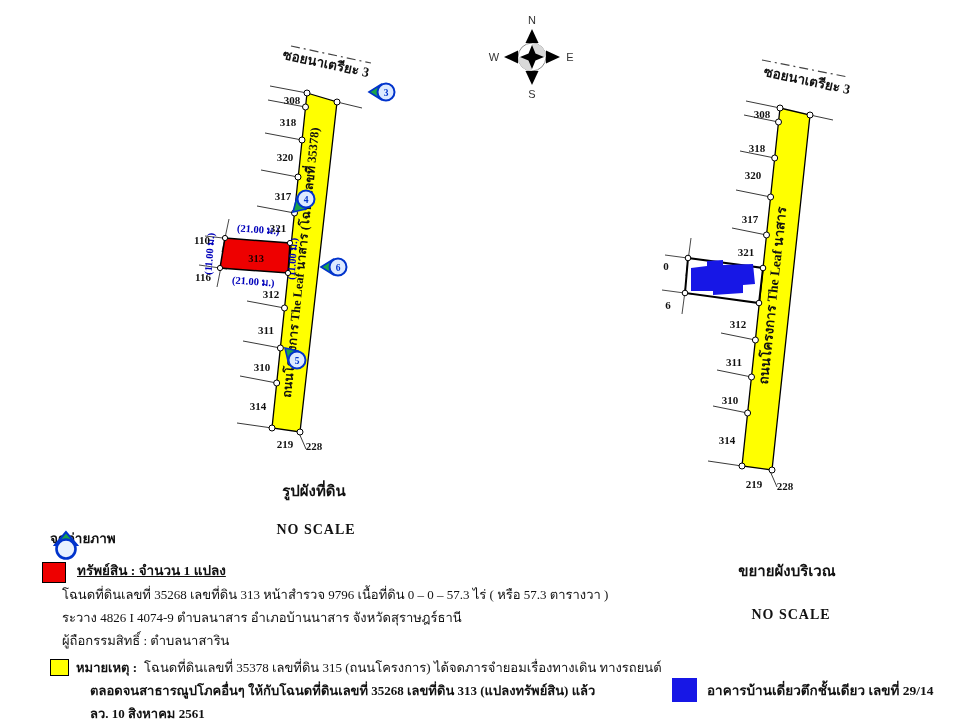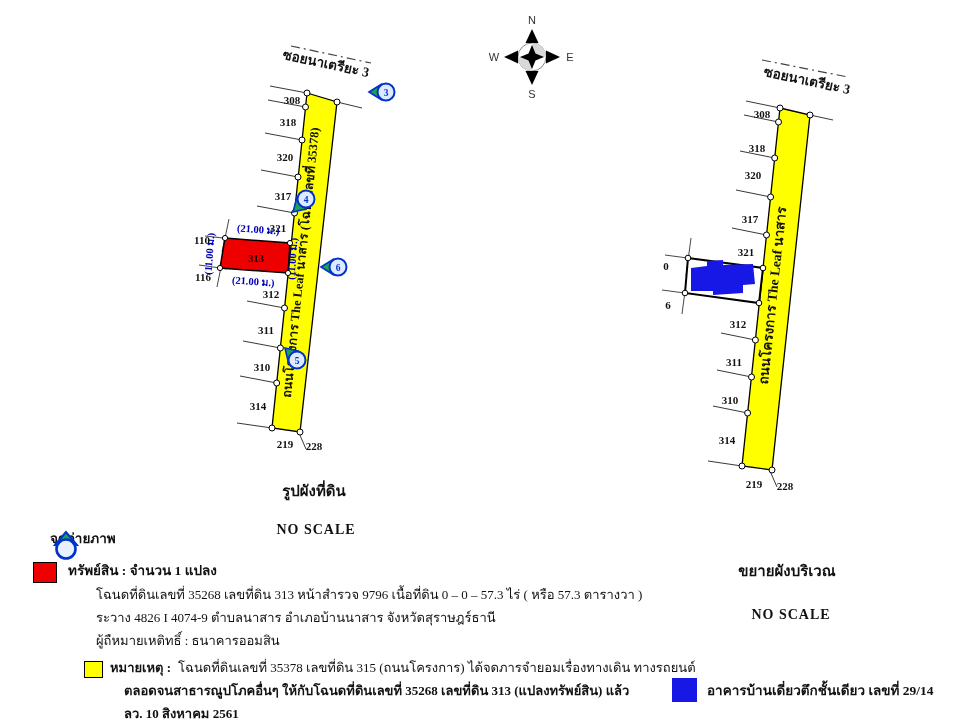--- a/index.html
+++ b/index.html
@@ -15,21 +15,21 @@
   .soilabel{font-size:13.5px;font-weight:bold;fill:#111;}
   .caption{font-size:15px;font-weight:bold;fill:#111;}
   .noscale{font-size:14px;font-weight:bold;letter-spacing:1px;fill:#111;}
   .camnum{font-size:9.5px;font-weight:bold;fill:#0033cc;}
   .compassletter{font-size:11px;fill:#333;font-family:"Liberation Sans","DejaVu Sans",sans-serif;}
   .plotnum{font-size:10.5px;font-weight:bold;fill:#1a0000;}
 
   .legend-row{position:absolute;display:flex;align-items:flex-start;}
   .legend-text{font-size:13.5px;font-weight:bold;line-height:18px;}
   .swatch{border:1px solid #000;flex:0 0 auto;}
-  .para{position:absolute;font-size:13px;line-height:23px;width:640px;margin-left:34px;}
+  .para{position:absolute;font-size:13px;line-height:23px;width:640px;}
   .note-lines{margin-left:40px;font-weight:bold;}
 </style>
 </head>
 <body>
 
 <div class="page">
 
 <svg width="960" height="720" viewBox="0 0 960 720">
 
   <g>
@@ -212,32 +212,32 @@
 </svg>
 
 <div class="legend-row" style="left:50px;top:530px;align-items:center;gap:9px;">
   <svg width="32" height="32">
     <polygon points="16,2 5,15 27,15" fill="#1ba24b" stroke="#0033cc" stroke-width="2"></polygon>
     <circle cx="16" cy="19" r="9.5" fill="#e8f1ff" stroke="#0033cc" stroke-width="2.6"></circle>
   </svg>
   <span class="legend-text">จุดถ่ายภาพ</span>
 </div>
 
-<div class="legend-row" style="left:33px;top:562px;gap:11px;">
+<div class="legend-row" style="left:42px;top:562px;gap:11px;text-decoration:underline;">
   <div class="swatch" style="width:22px;height:19px;background:#ee0000;"></div>
   <span class="legend-text">ทรัพย์สิน : จำนวน 1 แปลง</span>
 </div>
 <div class="para" style="left:62px;top:583px;">
   <div>โฉนดที่ดินเลขที่  35268  เลขที่ดิน  313   หน้าสำรวจ  9796  เนื้อที่ดิน 0 – 0 – 57.3  ไร่ ( หรือ 57.3 ตารางวา )</div>
   <div>ระวาง 4826 I 4074-9  ตำบลนาสาร  อำเภอบ้านนาสาร  จังหวัดสุราษฎร์ธานี</div>
-  <div>ผู้ถืหมายเหติทธิ์ : ธนาคารออมสิน</div>
+  <div>ผู้ถือกรรมสิทธิ์ : ตำบลนาสาริน</div>
 </div>
 
 <div class="para" style="left:50px;top:656px;line-height:23px;">
-  <div style="display:flex;gap:7px;align-items:center;">
+  <div style="display:flex;gap:7px;align-items:flex-start;">
     <div class="swatch" style="width:17px;height:15px;background:#ffff00;margin-top:3px;"></div>
     <span style="font-weight:bold;white-space:nowrap;">หมายเหตุ :</span>
     <span>โฉนดที่ดินเลขที่ 35378 เลขที่ดิน 315 (ถนนโครงการ) ได้จดภารจำยอมเรื่องทางเดิน ทางรถยนต์</span>
   </div>
   <div class="note-lines">ตลอดจนสาธารณูปโภคอื่นๆ ให้กับโฉนดที่ดินเลขที่ 35268 เลขที่ดิน 313 (แปลงทรัพย์สิน) แล้ว</div>
   <div class="note-lines">ลว. 10 สิงหาคม 2561</div>
 </div>
 
 <div class="legend-row" style="left:672px;top:678px;gap:10px;text-align:center;">
   <div class="swatch" style="width:25px;height:24px;background:#1717e6;border:none;"></div>

